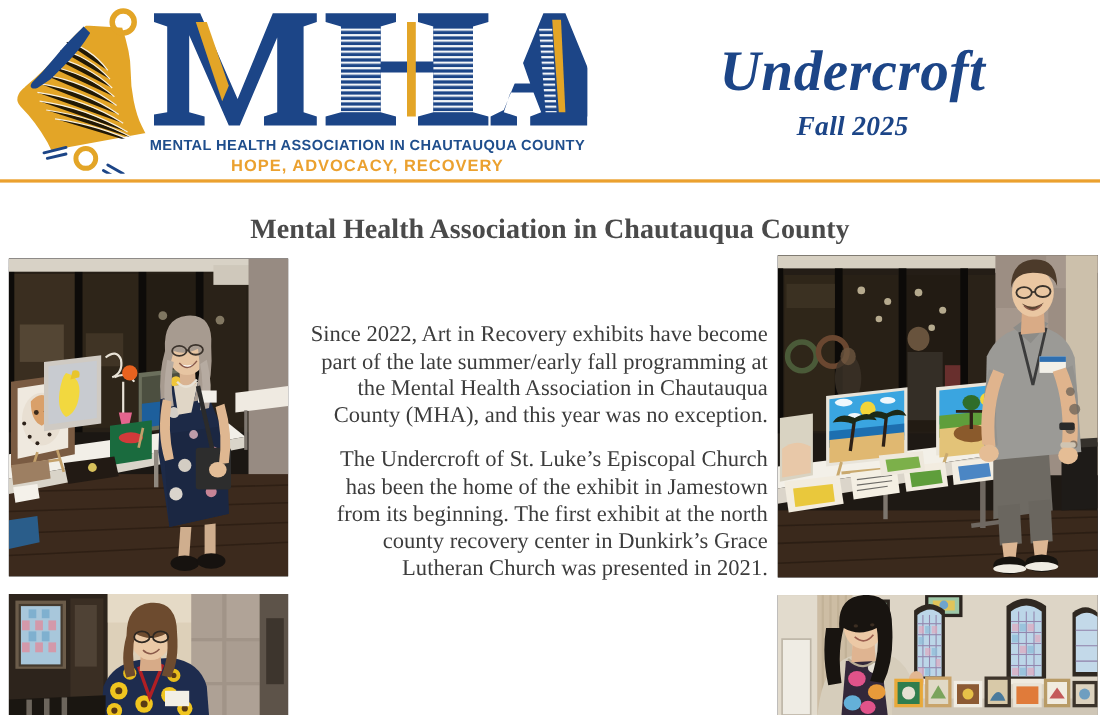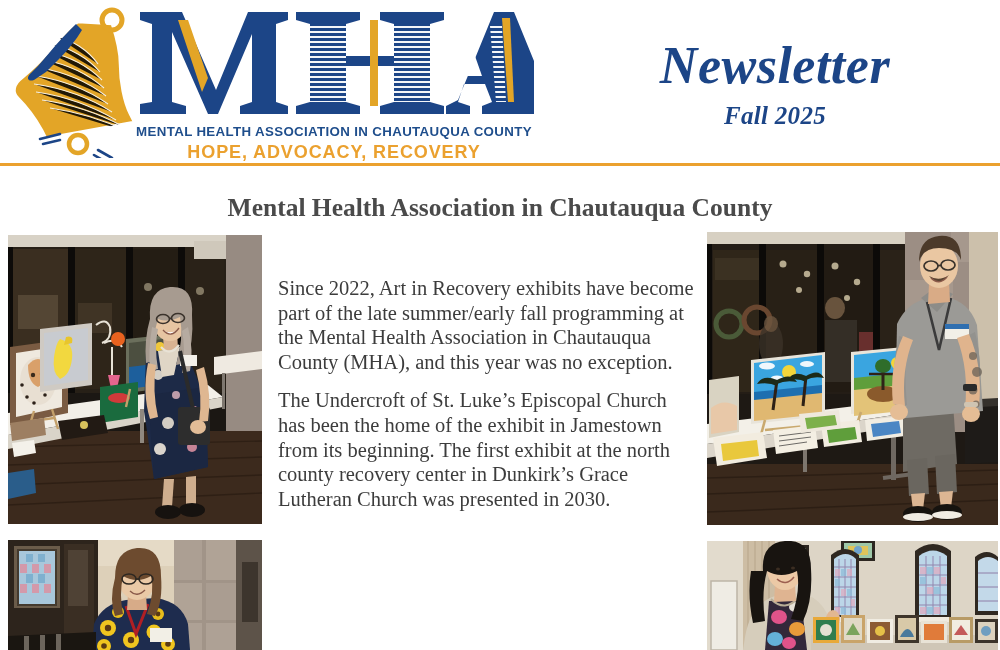--- a/index.html
+++ b/index.html
@@ -62,21 +62,21 @@
     white-space: nowrap;
   }
   .tagline-line {
     position: absolute;
     left: 126px;
     top: 140px;
     width: 400px;
     text-align: center;
     font-family: "Liberation Sans", sans-serif;
     font-weight: bold;
-    font-size: 18px;
+    font-size: 15px;
     letter-spacing: 0.9px;
     color: #eba12f;
     white-space: nowrap;
   }
 
   .newsletter-title {
     position: absolute;
     left: 560px;
     top: 36px;
     width: 430px;
@@ -131,21 +131,22 @@
     position: absolute;
     left: 278px;
     top: 276px;
     width: 420px;
   }
   .para {
     font-family: "Liberation Serif", serif;
     font-size: 20.5px;
     line-height: 24.6px;
     color: #3c3c3c;
-    margin: 0 0 14px 0;
+    margin: 16px 0 14px 0;
+    text-align: right;
   }
 
   
   .photo {
     position: absolute;
     overflow: hidden;
     background: #2a2520;
   }
   .ph-tl { left: 8px;   top: 235px; width: 254px; height: 289px; }
   .ph-bl { left: 8px;   top: 540px; width: 254px; height: 110px; }
@@ -240,33 +241,33 @@
             <path d="M356 20 L368 20 L372 96 L362 96 Z" fill="url(#hatch)"></path>
             <path d="M368 12 L376 12 L380 96 L374 96 Z" fill="#e3a527"></path>
           </g>
         </svg>
       </div>
 
       <div class="org-line">MENTAL HEALTH ASSOCIATION IN CHAUTAUQUA COUNTY</div>
       <div class="tagline-line">HOPE, ADVOCACY, RECOVERY</div>
     </div>
 
-    <div class="newsletter-title">Newsletter</div>
+    <div class="newsletter-title">Undercroft</div>
     <div class="newsletter-sub">Fall 2025</div>
   </div>
 
   <div class="header-rule"></div>
 
   <div class="headline">
     <span class="l1">Mental Health Association in Chautauqua County</span>
   </div>
 
   <div class="article-col">
     <p class="para">Since 2022, Art in Recovery exhibits have become part of the late summer/early fall programming at the Mental Health Association in Chautauqua County (MHA), and this year was no exception.</p>
-    <p class="para">The Undercroft of St. Luke’s Episcopal Church has been the home of the exhibit in Jamestown from its beginning. The first exhibit at the north county recovery center in Dunkirk’s Grace Lutheran Church was presented in 2030.</p>
+    <p class="para">The Undercroft of St. Luke’s Episcopal Church has been the home of the exhibit in Jamestown from its beginning. The first exhibit at the north county recovery center in Dunkirk’s Grace Lutheran Church was presented in 2021.</p>
   </div>
 
   <div class="photo ph-tl">
     <svg viewBox="0 0 254 289" preserveAspectRatio="none" xmlns="http://www.w3.org/2000/svg">
       <rect width="254" height="289" fill="#1b1713"></rect>
 
       <rect x="0" y="8" width="220" height="150" fill="#272017"></rect>
       <rect x="4" y="14" width="56" height="140" fill="#3a2e20"></rect>
       <rect x="66" y="14" width="52" height="140" fill="#2e2519"></rect>
       <rect x="124" y="14" width="46" height="140" fill="#241d14"></rect>

